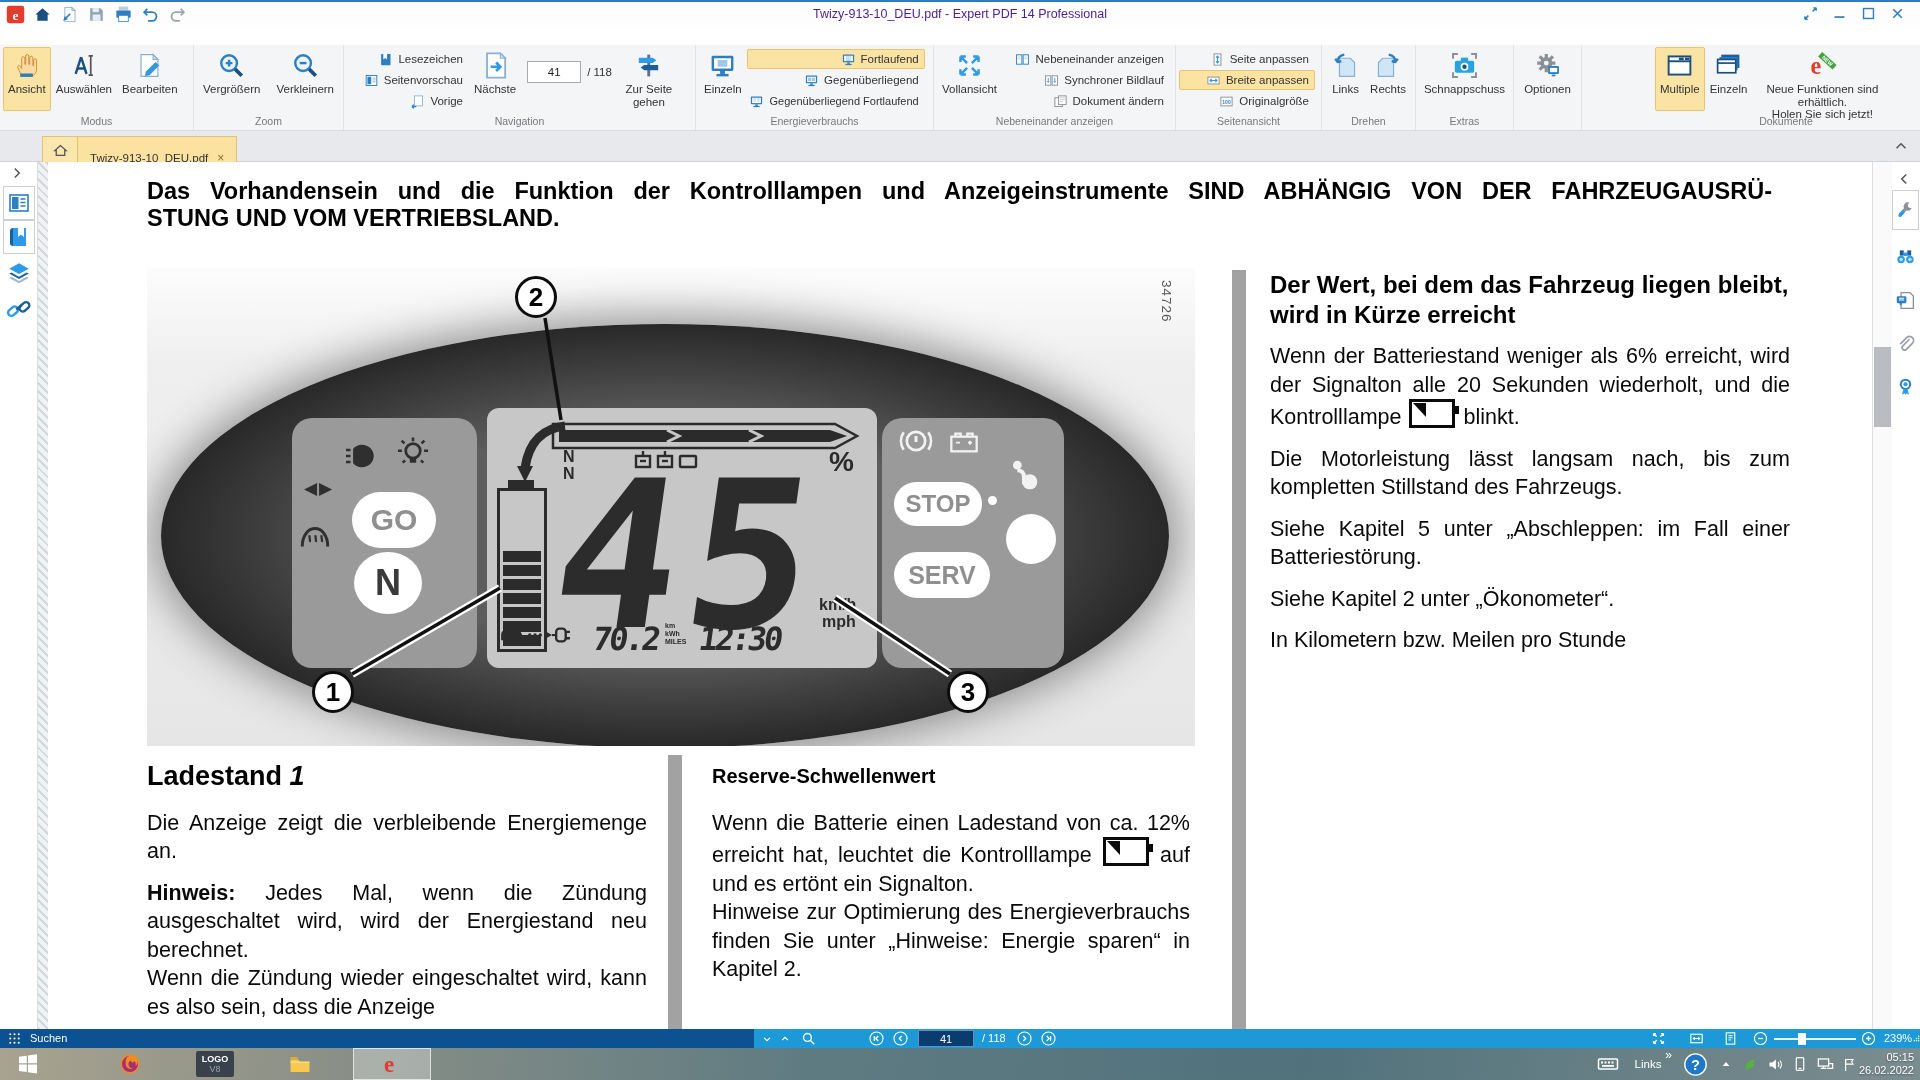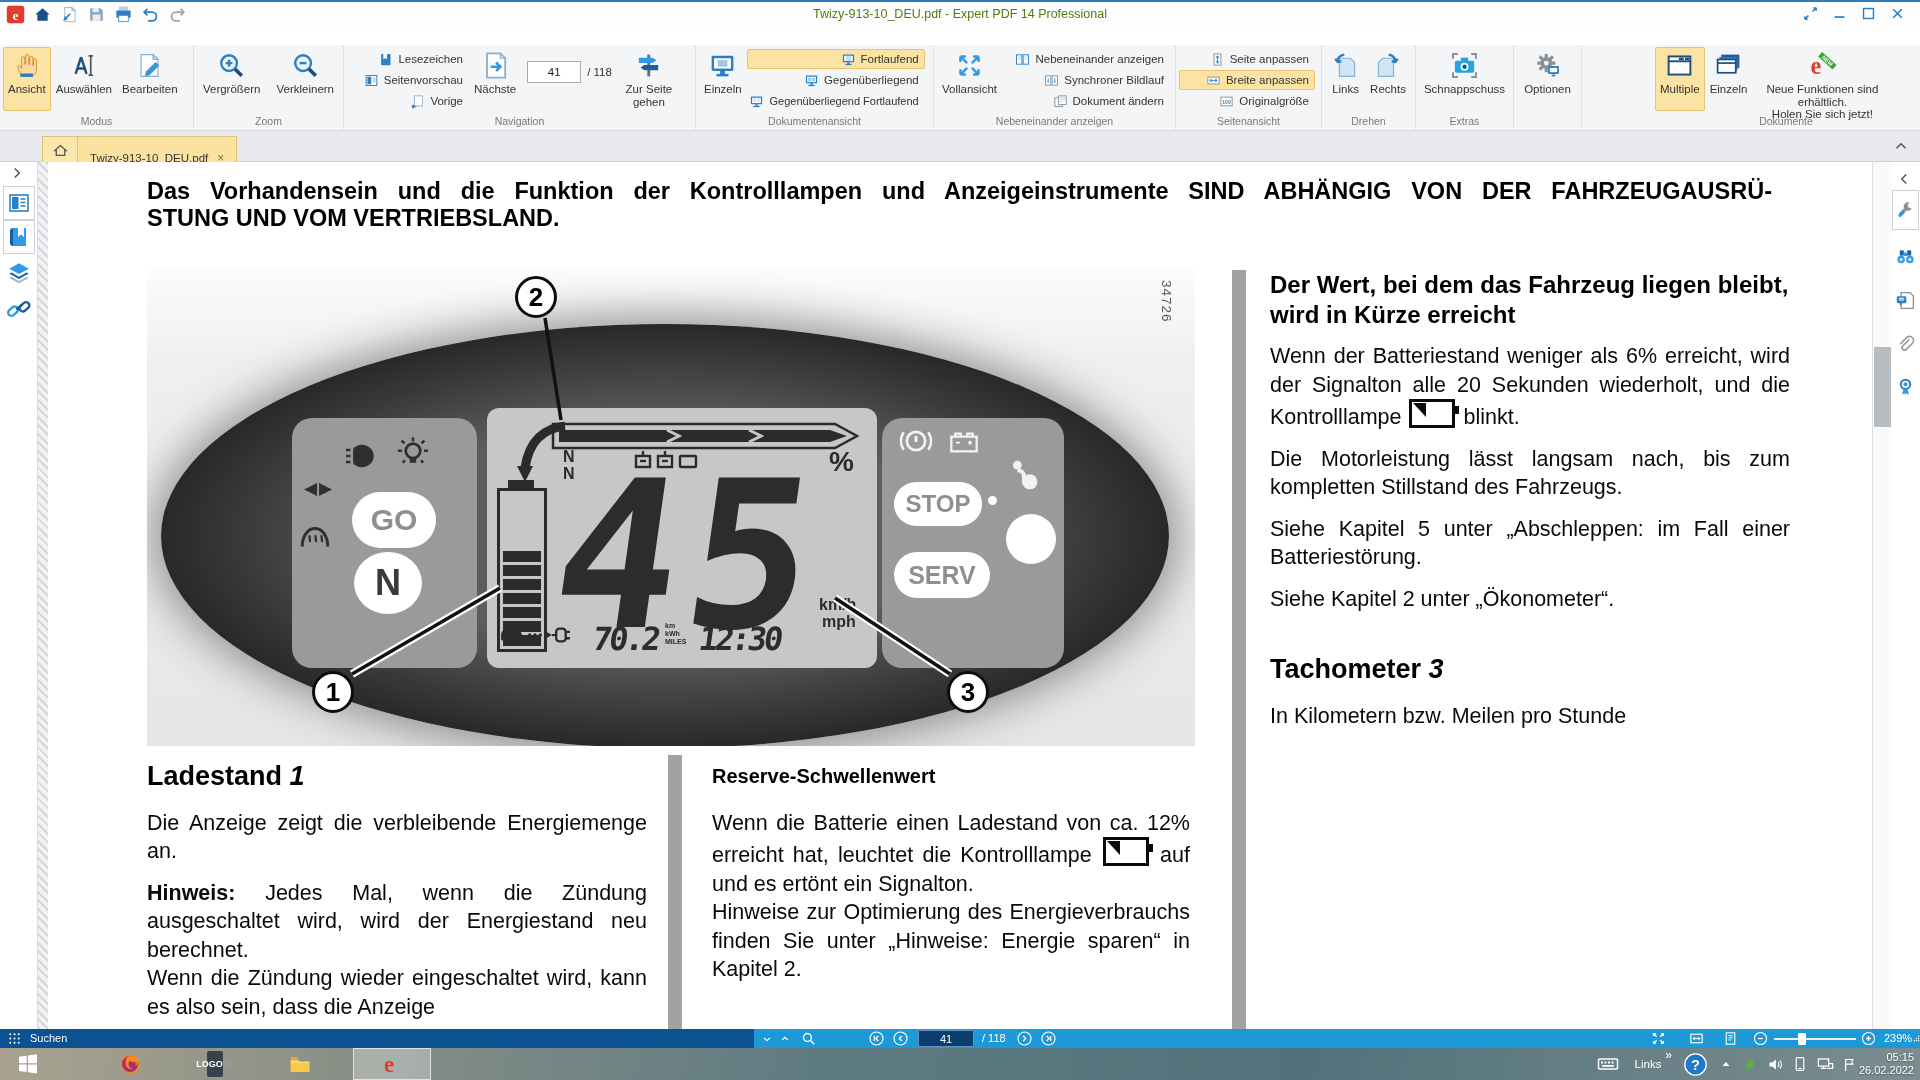--- a/index.html
+++ b/index.html
@@ -5,21 +5,21 @@
   html,body{margin:0;padding:0;width:1920px;height:1080px;overflow:hidden;background:#fff;
     font-family:"Liberation Sans","DejaVu Sans",sans-serif;-webkit-font-smoothing:antialiased;}
   .abs{position:absolute;}
   #app{position:relative;width:1920px;height:1080px;background:#fff;}
 
   
   #titlebar{left:0;top:0;width:1920px;height:27px;background:#fdfdfd;border-top:2px solid #2e7cc0;box-sizing:border-box;}
   .qa{display:flex;align-items:center;gap:8px;position:absolute;left:6px;top:3px;}
   .qa .ic{width:19px;height:19px;}
   .ic svg{width:100%;height:100%;display:block;}
-  #title-text{position:absolute;left:0;right:0;top:5px;text-align:center;font-size:12.5px;color:#4d7c0f;}
+  #title-text{position:absolute;left:0;right:0;top:5px;text-align:center;font-size:12.5px;color:#4c1d95;}
   .winctl{position:absolute;top:3px;display:flex;gap:12px;right:14px;}
   .winctl .ic{width:17px;height:17px;}
 
   
   #menubar{left:0;top:27px;width:1920px;height:18px;background:#fff;display:flex;align-items:stretch;font-size:11.5px;}
   .mtab{display:flex;align-items:center;padding:0 11px;color:#333;letter-spacing:.2px;}
   .mtab.file{background:#1b5a94;color:#fff;font-weight:bold;padding:0 16px;}
   .mtab.sel{color:#1e78c8;background:#f7f8fa;border:1px solid #d5d7da;border-bottom:none;font-weight:bold;}
 
   
@@ -96,21 +96,21 @@
   #sb-pagebox{position:absolute;left:918px;top:1px;width:56px;height:17px;background:#0a3d6e;border:1px solid #5a93c4;box-sizing:border-box;color:#fff;font-size:11px;display:flex;align-items:center;justify-content:center;}
   #sb-track{position:absolute;left:1774px;top:9px;width:82px;height:2px;background:#e8f4fb;}
   #sb-handle{position:absolute;left:1798px;top:4px;width:8px;height:12px;background:#fff;border-radius:1px;}
 
   
   #taskbar{left:0;top:1048px;width:1920px;height:32px;
     background:linear-gradient(100deg,#a8a390 0%,#8d9187 16%,#5f7b82 42%,#51727b 68%,#7c8d90 100%);}
   .tbtn{position:absolute;top:0;height:32px;display:flex;align-items:center;justify-content:center;}
   .tbtn .ic{width:24px;height:24px;}
   .tbtn.active{background:rgba(255,255,255,.30);border:1px solid rgba(255,255,255,.65);box-sizing:border-box;}
-  .logotile{width:16px;height:26px;background:#39414d;border-radius:2px;display:flex;flex-direction:row;align-items:center;justify-content:center;line-height:10px;}
+  .logotile{width:38px;height:26px;background:#39414d;border-radius:2px;display:flex;flex-direction:column;align-items:center;justify-content:center;line-height:10px;}
   .logotile .l1{font-size:9px;font-weight:bold;color:#fff;}
   .logotile .l2{font-size:9px;color:#9aa2ad;}
   #clock{position:absolute;right:6px;top:3px;text-align:right;color:#fff;font-size:11px;line-height:13px;text-shadow:0 1px 2px rgba(0,0,0,.4);}
 </style>
 </head>
 <body>
 
 <div id="app">
 
   <div id="titlebar" class="abs">
@@ -368,21 +368,21 @@
                   <rect x="5" y="6" width="14" height="8.5" fill="#fff"></rect>
                   <path d="M7 7.5h4M7 9.5h4M7 11.5h4M13 7.5h4M13 9.5h4M13 11.5h4" stroke="#9ec7e8" stroke-width="1.1"></path>
                   <rect x="10" y="16.5" width="4" height="2.5" fill="#2d7fc1"></rect>
                   <rect x="7" y="19" width="10" height="2" fill="#2d7fc1"></rect>
                 </svg>
               </span>
               <span>Gegenüberliegend Fortlaufend</span>
             </div>
         </div>
       </div>
-      <div class="rlabel">Dokumentenansicht</div>
+      <div class="rlabel">Energieverbrauchs</div>
     </div>
     <div class="rgroup" style="width:242px">
       <div class="rbody">
         <div class="bigbtn">
             <span class="ic">
               <svg viewBox="0 0 24 24" xmlns="http://www.w3.org/2000/svg">
                 <path d="M14 10l5.5-5.5M19.5 4.5H15m4.5 0V9M10 14l-5.5 5.5M4.5 19.5H9m-4.5 0V15M14 14l5.5 5.5M19.5 19.5V15m0 4.5H15M10 10 4.5 4.5M4.5 4.5H9m-4.5 0V9" stroke="#2d9be8" stroke-width="2" fill="none"></path>
               </svg>
             </span>
             <span>Vollansicht</span>
@@ -773,21 +773,20 @@
     </div>
 
     <div class="body-col" style="left:1270px;top:108px;width:520px">
       <div class="colhead" style="font-size:24px;line-height:30px;margin-bottom:12px;text-align:left">Der Wert, bei dem das Fahrzeug liegen bleibt, wird in Kürze erreicht</div>
       <p><span>Wenn der Batteriestand weniger als 6% erreicht, wird der Signalton alle 20 Sekunden wiederholt, und die Kontrolllampe</span>
         <span class="batt-inline"><i></i><u></u></span>
         <span>blinkt.</span></p>
       <p><span>Die Motorleistung lässt langsam nach, bis zum kompletten Stillstand des Fahrzeugs.</span></p>
       <p><span>Siehe Kapitel 5 unter „Abschleppen: im Fall einer Batteriestörung.</span></p>
       <p><span>Siehe Kapitel 2 unter „Ökonometer“.</span></p>
-      <div class="colhead" style="font-size:27px;margin:42px 0 18px 0"><span>Tachometer</span> <i>3</i></div>
       <p><span>In Kilometern bzw. Meilen pro Stunde</span></p>
     </div>
 
     <div id="rscroll"></div>
     <div id="rthumb"></div>
 
     <div id="rsidebar">
       <span class="rsb-ic" style="top:8px;width:18px;height:18px"><svg viewBox="0 0 24 24" xmlns="http://www.w3.org/2000/svg">
             <path d="M15 6l-6 6 6 6" stroke="#555" stroke-width="2" fill="none"></path>
           </svg></span>

